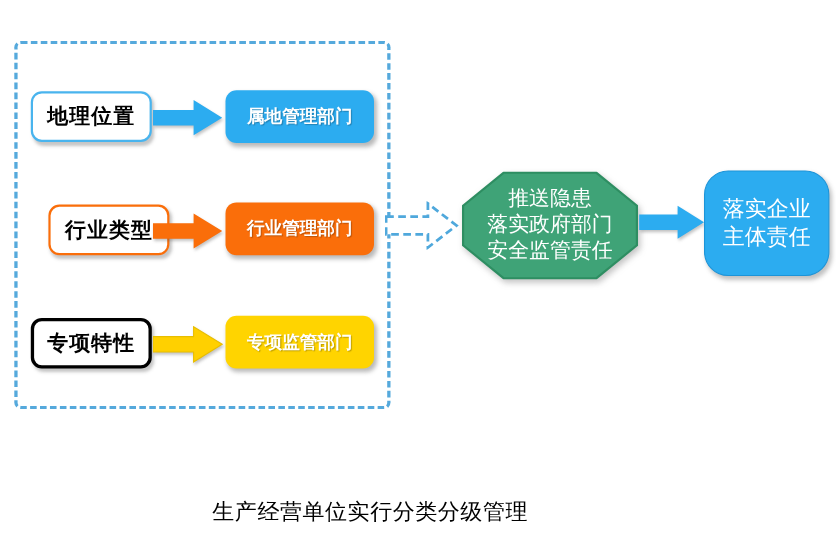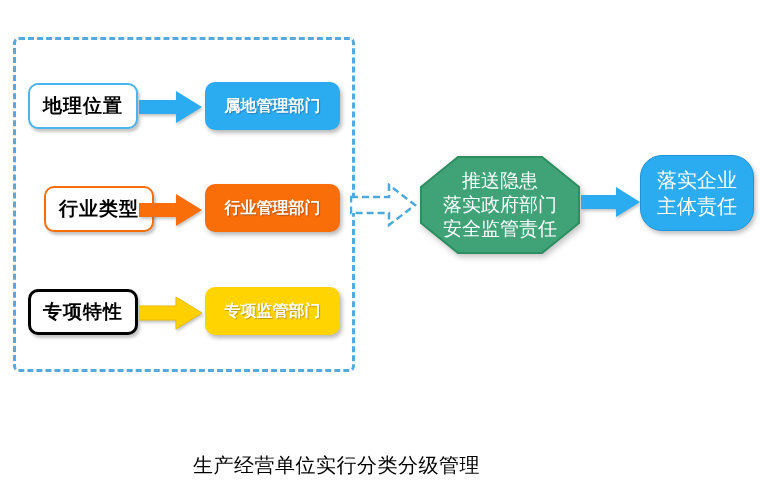--- a/index.html
+++ b/index.html
@@ -77,21 +77,21 @@
     font-family: "Liberation Serif", "DejaVu Serif", serif;
     font-size: 19px;
     line-height: 24px;
     white-space: nowrap;
   }
 
   
   .result-box {
     position: absolute;
     left: 640px; top: 155px;
-    width: 114px; height: 76px;
+    width: 114px; height: 96px;
     background: #2cacf0;
     border: 1px solid #1d94d8;
     border-radius: 22px;
     display: flex; flex-direction: column; align-items: center; justify-content: center;
     color: #ffffff;
     font-family: "Liberation Serif", "DejaVu Serif", serif;
     font-size: 20px;
     line-height: 26px;
     box-shadow: 2px 3px 4px rgba(80,80,80,0.35);
     white-space: nowrap;

